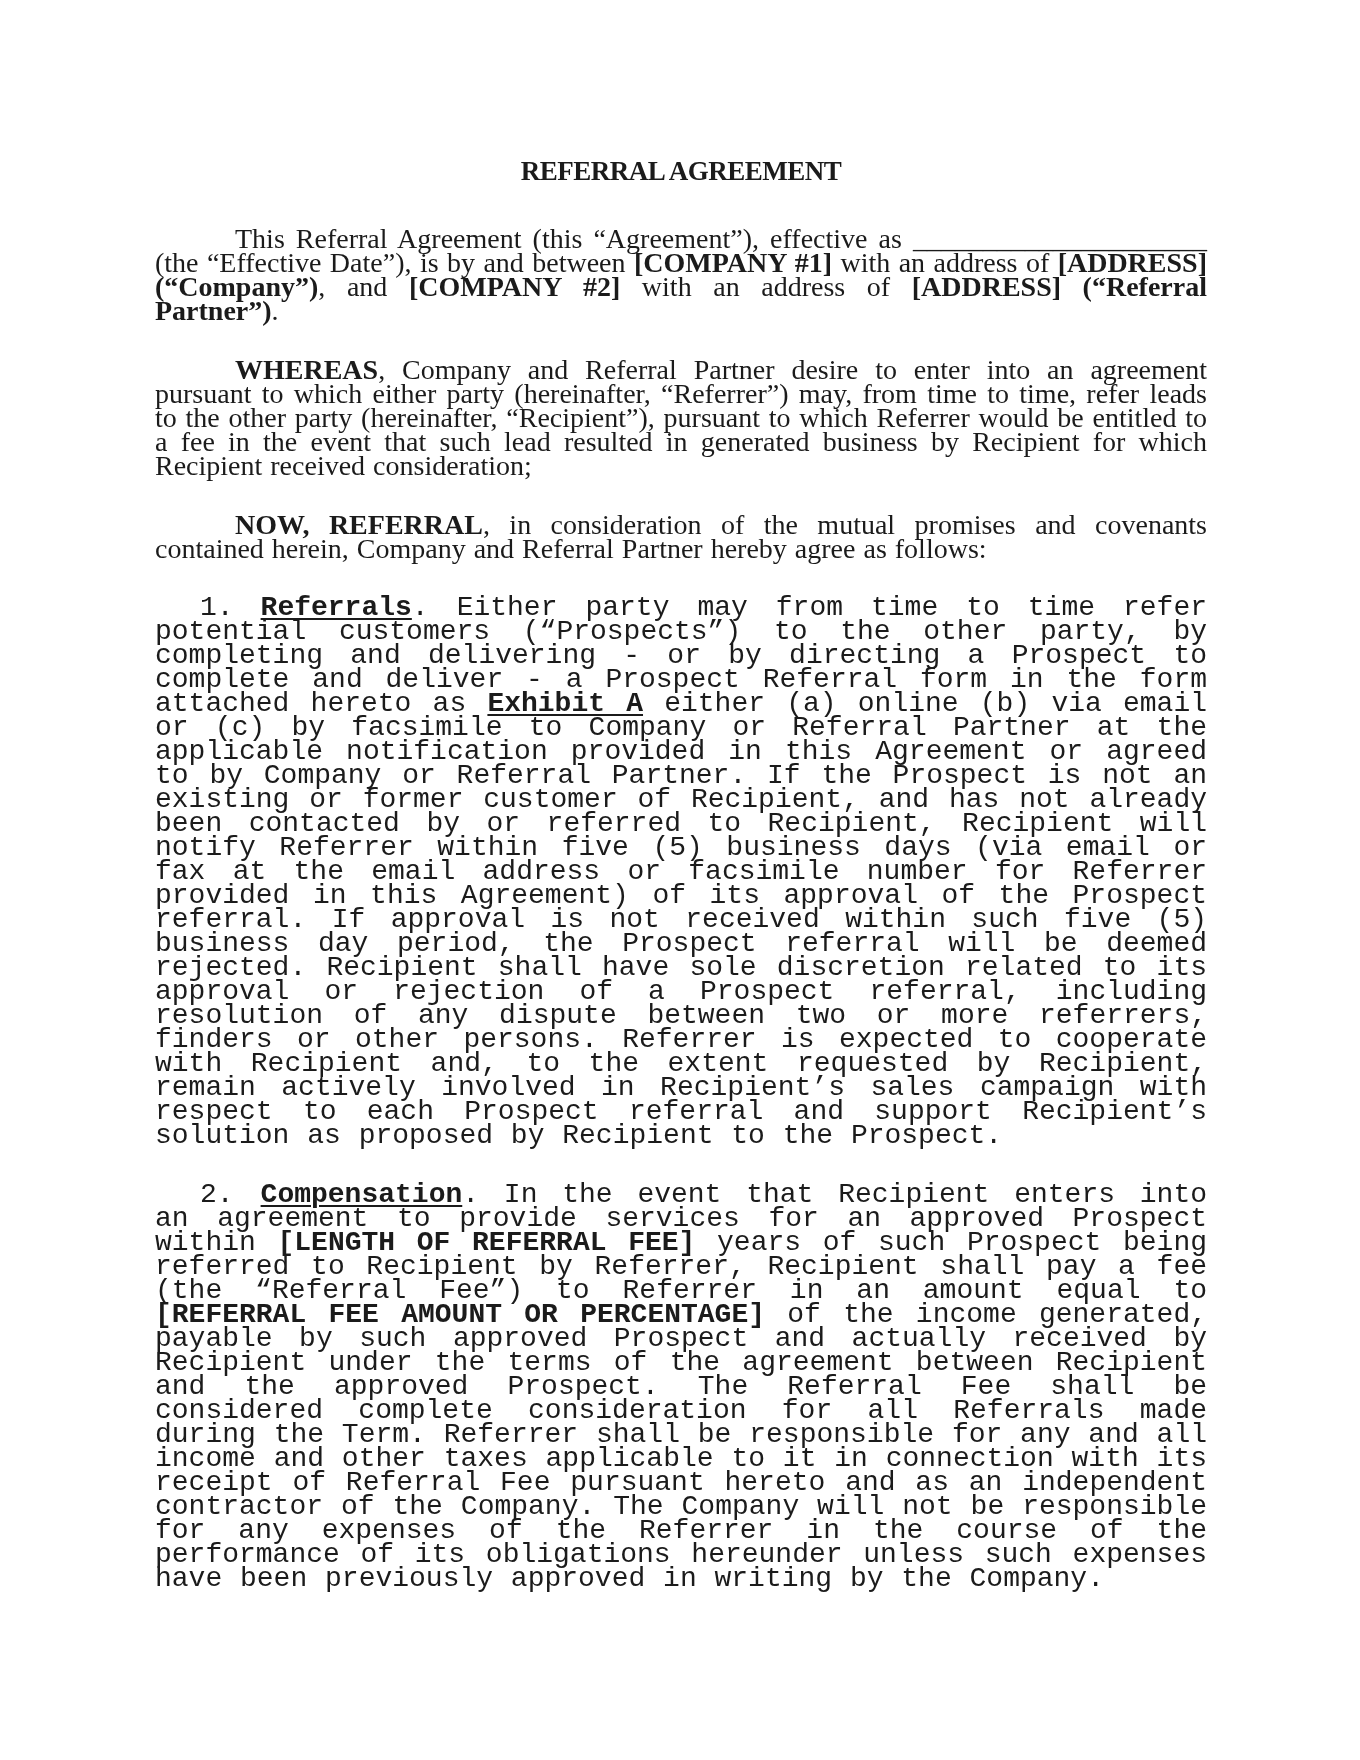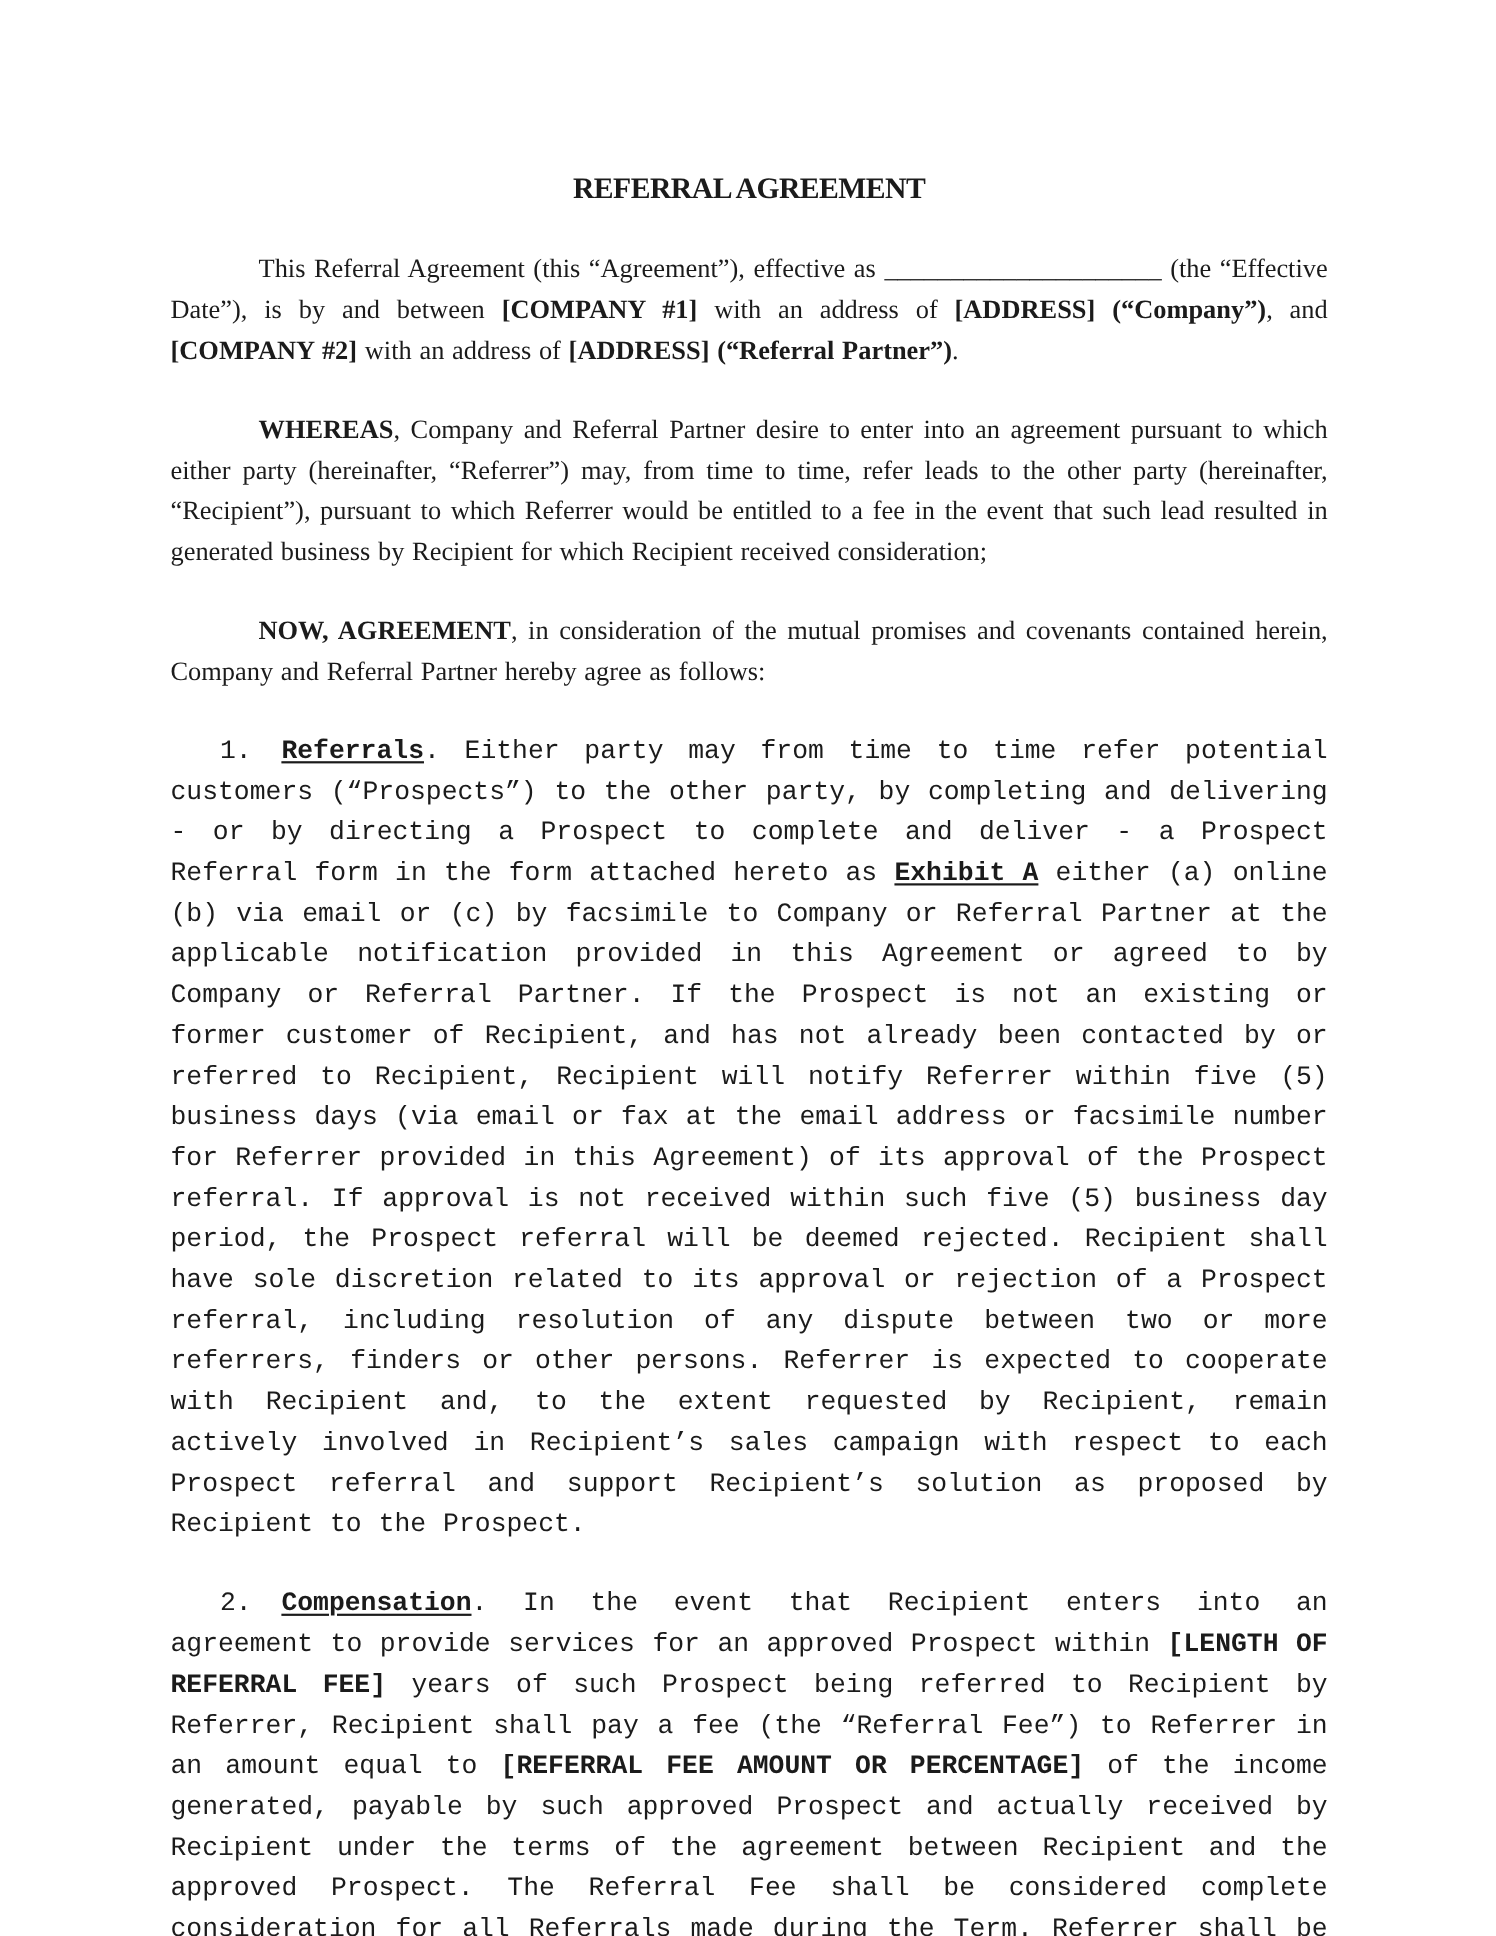--- a/index.html
+++ b/index.html
@@ -21,22 +21,22 @@
   }
   .doc-title {
     font-size: 27px;
     font-weight: bold;
     line-height: 30px;
     text-align: center;
     letter-spacing: -0.5px;
     margin-bottom: 41px;
   }
   p.body-para {
-    font-size: 24px;
-    line-height: 37px;
+    font-size: 28px;
+    line-height: 24px;
     text-align: justify;
     text-justify: inter-word;
     text-indent: 80px;
     margin-top: 35px;
     word-spacing: 1px;
   }
   p.body-para.first {
     margin-top: 0;
   }
   p.body-para.numbered {
@@ -61,20 +61,20 @@
 <body>
 
 <div class="page">
 
   <h1 class="doc-title">REFERRAL AGREEMENT</h1>
 
   <p class="body-para first"><span><span>This Referral Agreement (this “Agreement”), effective as _____________________ (the “Effective Date”), is by and between </span><span class="bold">[COMPANY #1]</span><span> with an address of </span><span class="bold">[ADDRESS] (“Company”)</span><span>, and </span><span class="bold">[COMPANY #2]</span><span> with an address of </span><span class="bold">[ADDRESS] (“Referral Partner”)</span><span>.</span></span></p>
 
   <p class="body-para"><span><span class="bold">WHEREAS</span><span>, Company and Referral Partner desire to enter into an agreement pursuant to which either party (hereinafter, “Referrer”) may, from time to time, refer leads to the other party (hereinafter, “Recipient”), pursuant to which Referrer would be entitled to a fee in the event that such lead resulted in generated business by Recipient for which Recipient received consideration;</span></span></p>
 
-  <p class="body-para"><span><span class="bold">NOW, AGREEMENT</span><span>, in consideration of the mutual promises and covenants contained herein, Company and Referral Partner hereby agree as follows:</span></span></p>
+  <p class="body-para"><span><span class="bold">NOW, REFERRAL</span><span>, in consideration of the mutual promises and covenants contained herein, Company and Referral Partner hereby agree as follows:</span></span></p>
 
   <p class="body-para numbered"><span class="section-number">1.</span><span class="num-tab"></span><span><span class="bold underline">Referrals</span><span>. Either party may from time to time refer potential customers (“Prospects”) to the other party, by completing and delivering - or by directing a Prospect to complete and deliver - a Prospect Referral form in the form attached hereto as </span><span class="bold underline">Exhibit A</span><span> either (a) online (b) via email or (c) by facsimile to Company or Referral Partner at the applicable notification provided in this Agreement or agreed to by Company or Referral Partner. If the Prospect is not an existing or former customer of Recipient, and has not already been contacted by or referred to Recipient, Recipient will notify Referrer within five (5) business days (via email or fax at the email address or facsimile number for Referrer provided in this Agreement) of its approval of the Prospect referral. If approval is not received within such five (5) business day period, the Prospect referral will be deemed rejected. Recipient shall have sole discretion related to its approval or rejection of a Prospect referral, including resolution of any dispute between two or more referrers, finders or other persons. Referrer is expected to cooperate with Recipient and, to the extent requested by Recipient, remain actively involved in Recipient’s sales campaign with respect to each Prospect referral and support Recipient’s solution as proposed by Recipient to the Prospect.</span></span></p>
 
   <p class="body-para numbered"><span class="section-number">2.</span><span class="num-tab"></span><span><span class="bold underline">Compensation</span><span>. In the event that Recipient enters into an agreement to provide services for an approved Prospect within </span><span class="bold">[LENGTH OF REFERRAL FEE]</span><span> years of such Prospect being referred to Recipient by Referrer, Recipient shall pay a fee (the “Referral Fee”) to Referrer in an amount equal to </span><span class="bold">[REFERRAL FEE AMOUNT OR PERCENTAGE]</span><span> of the income generated, payable by such approved Prospect and actually received by Recipient under the terms of the agreement between Recipient and the approved Prospect. The Referral Fee shall be considered complete consideration for all Referrals made during the Term. Referrer shall be responsible for any and all income and other taxes applicable to it in connection with its receipt of Referral Fee pursuant hereto and as an independent contractor of the Company. The Company will not be responsible for any expenses of the Referrer in the course of the performance of its obligations hereunder unless such expenses have been previously approved in writing by the Company.</span></span></p>
 
 
 </div>
 
 </body></html>

